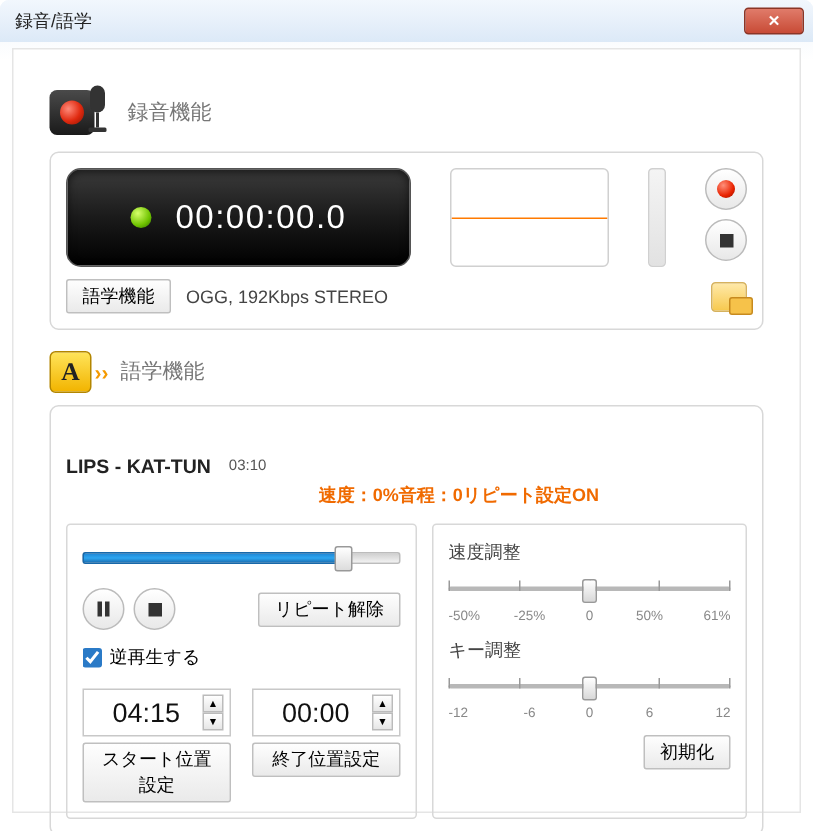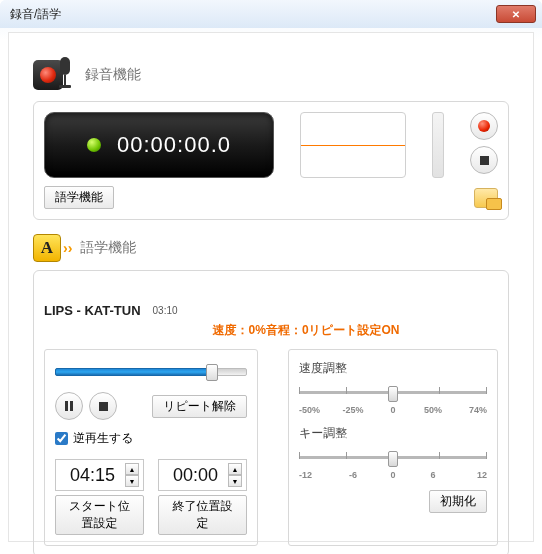--- a/index.html
+++ b/index.html
@@ -45,21 +45,21 @@
 .sound-waves { font-size:14px; color:#f59a00; font-weight:bold; line-height:10px;}
 
 .track-row { display:flex; align-items:center; gap:12px; margin-bottom:10px; }
 .track-title { font-weight:bold; color:#222; font-size:13px; flex:0 0 auto;}
 .track-dur { color:#555; font-size:10px; width:48px;}
 .orange-info { color:#f06a00; font-size:12px; font-weight:bold;margin-top:41px; }
 
 .cols { display:flex; gap:10px; }
 .col-l, .col-r { border:1px solid #d8d8d8; border-radius:3px; padding:10px; }
 .col-l { flex:1; }
-.col-r { width:210px;margin-left:20px; }
+.col-r { width:210px; }
 
 .seek-wrap { position:relative; height:24px; margin-bottom:8px; }
 .seek-track { position:absolute; top:8px; left:0; right:0; height:8px; background:linear-gradient(#d0d0d0,#f2f2f2); border:1px solid #bcbcbc; border-radius:2px; }
 .seek-fill { position:absolute; top:8px; left:0; height:8px; background:linear-gradient(#1f87d6,#2da6f0,#1a6fb3); border:1px solid #1768aa; border-radius:2px; }
 .seek-thumb { position:absolute; top:4px; width:12px; height:17px; background:linear-gradient(#fff,#dcdcdc); border:1px solid #999; border-radius:2px; }
 
 .pb-row { display:flex; align-items:center; gap:6px; }
 .circ-b { width:28px; height:28px; border:1px solid #bbb; border-radius:50%; background:linear-gradient(#fff,#e8e8e8); display:flex; align-items:center; justify-content:center; cursor:pointer; }
 .pause-ic { display:flex; gap:2px;} .pause-ic span{width:3px;height:10px;background:#333;}
 .stop-ic { width:9px; height:9px; background:#333; }
@@ -74,21 +74,21 @@
 .spin { display:flex; flex-direction:column; }
 .spin div { width:14px; height:12px; border:1px solid #bbb; background:linear-gradient(#fff,#e6e6e6); font-size:7px; display:flex; align-items:center; justify-content:center; cursor:pointer; }
 
 .slider-label { font-size:12px; color:#444; margin-bottom:6px; }
 .slider-wrap { position:relative; height:20px; margin-bottom:2px; }
 .slider-base { position:absolute; top:8px; left:0; right:0; height:3px; background:#b8b8b8; border-radius:2px; }
 .slider-thumb { position:absolute; top:3px; width:10px; height:16px; background:linear-gradient(#fff,#d8d8d8); border:1px solid #999; border-radius:2px; }
 .ticks { position:absolute; top:4px; left:0; right:0; display:flex; justify-content:space-between; }
 .ticks span { width:1px; height:7px; background:#999; }
 .tick-labels { display:flex; justify-content:space-between; font-size:9px; color:#888; margin-bottom:10px; }
-.tick-labels span { width:28px; text-align:center;font-weight:bold;}
+.tick-labels span { width:28px; text-align:center;}
 .tick-labels span:first-child{text-align:left;} .tick-labels span:last-child{text-align:right;}
 
 .reset-row { text-align:right; margin-top:6px;}
 </style>
 </head>
 <body>
 
 <div class="window">
   <div class="titlebar">
     <span class="title">録音/語学</span>
@@ -125,20 +125,21 @@
           <div class="circle-btn">
               <div class="red-dot"></div>
             </div>
           <div class="circle-btn">
               <div class="stop-sq"></div>
             </div>
         </div>
       </div>
       <div class="rec-bottom">
         <button class="btn">語学機能</button>
+        <span class="format-txt">OGG, 192Kbps STEREO</span>
         <span style="flex:1"></span>
         <div class="folder-btn">
             <span class="folder-ic"></span>
           </div>
       </div>
     </div>
 
     <div class="section-header">
       <div class="lang-icon">
         <div class="a-badge">A</div>
@@ -215,21 +216,21 @@
                 <span></span>
                 <span></span>
               </div>
             <div class="slider-thumb" style="left:calc(50% - 5px)"></div>
           </div>
           <div class="tick-labels" id="speed-ticks">
               <span>-50%</span>
               <span>-25%</span>
               <span>0</span>
               <span>50%</span>
-              <span>74%</span>
+              <span>61%</span>
             </div>
 
           <div class="slider-label">キー調整</div>
           <div class="slider-wrap">
             <div class="slider-base"></div>
             <div class="ticks">
                 <span></span>
                 <span></span>
                 <span></span>
                 <span></span>

